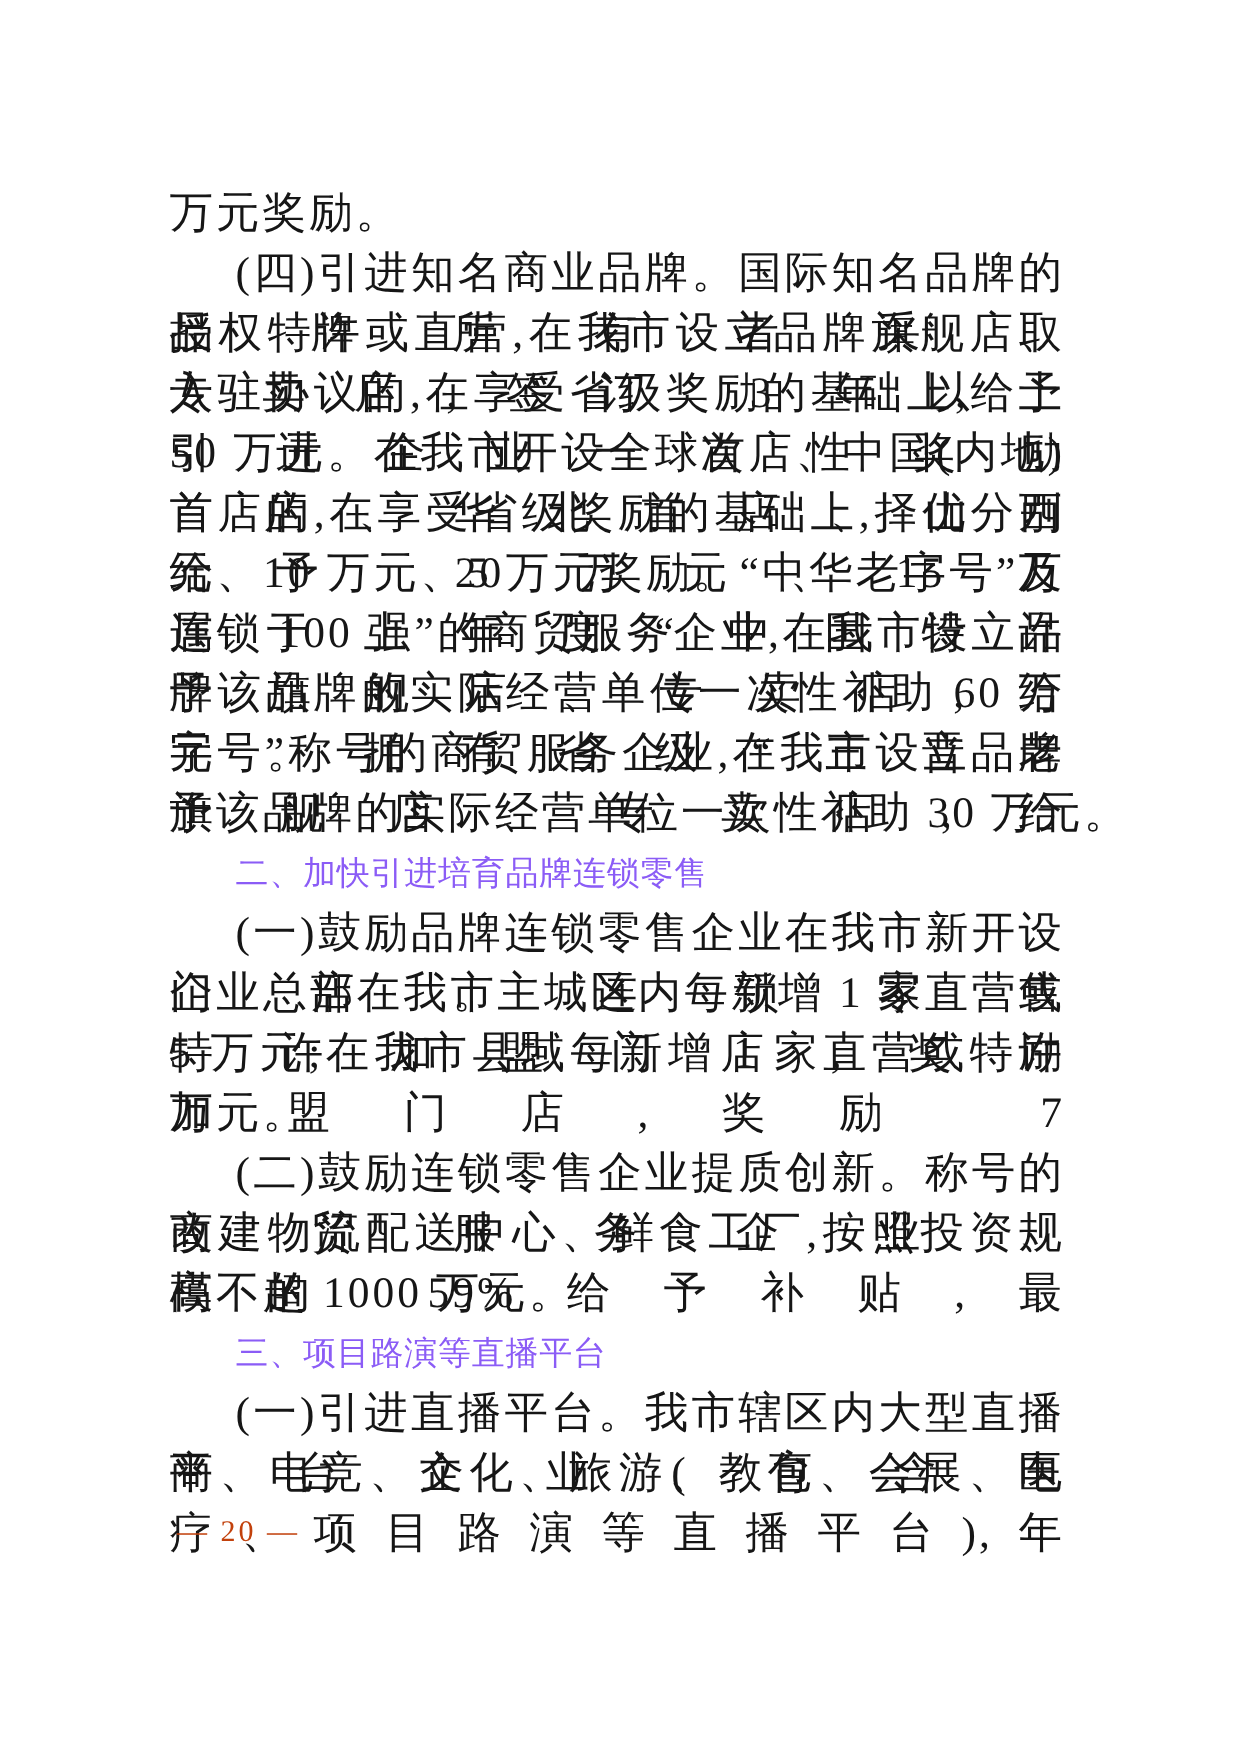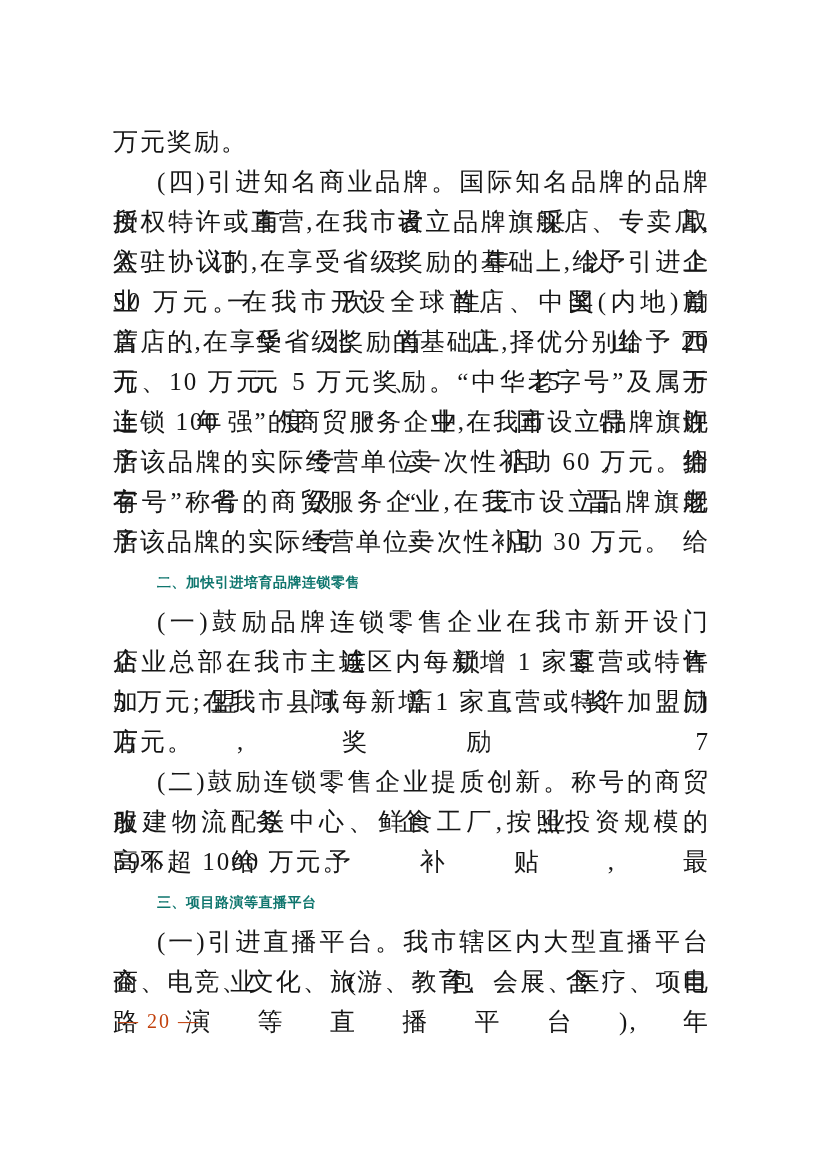--- a/index.html
+++ b/index.html
@@ -19,39 +19,39 @@
   .doc-body {
     position: absolute;
     left: 113px;
     top: 122px;
     width: 597px;
   }
   .para { margin: 0; padding: 0; }
   .line {
     height: 40px;
     line-height: 40px;
-    font-size: 25px;
+    font-size: 29px;
     letter-spacing: 2px;
     white-space: nowrap;
     text-align: left;
   }
   .line.justify {
     white-space: normal;
     text-align: justify;
     text-align-last: justify;
   }
   .line.indent {
     text-indent: 44px;
   }
   .para.heading .line {
     font-family: "Liberation Sans", "DejaVu Sans", sans-serif;
-    font-weight: 700;
-    font-size: 14px;
+    font-weight: 400;
+    font-size: 22px;
     letter-spacing: 0.5px;
-    color: #0f766e;
+    color: #8b5cf6;
     text-indent: 44px;
   }
   .page-footer {
     position: absolute;
     left: 118px;
     top: 1008px;
     font-size: 20px;
     line-height: 26px;
     letter-spacing: 2px;
     color: #c2410c;

